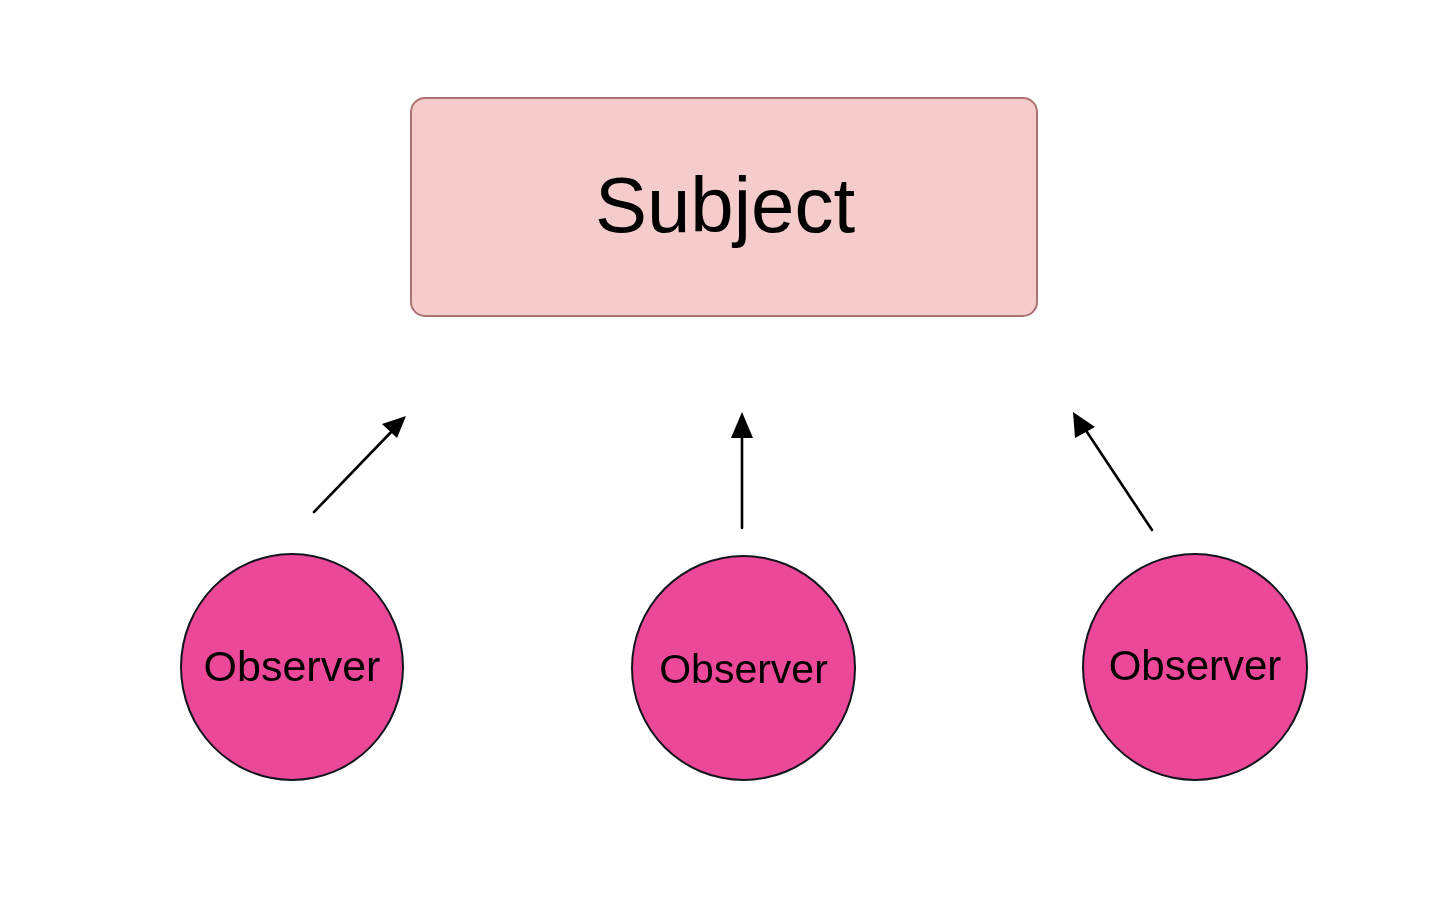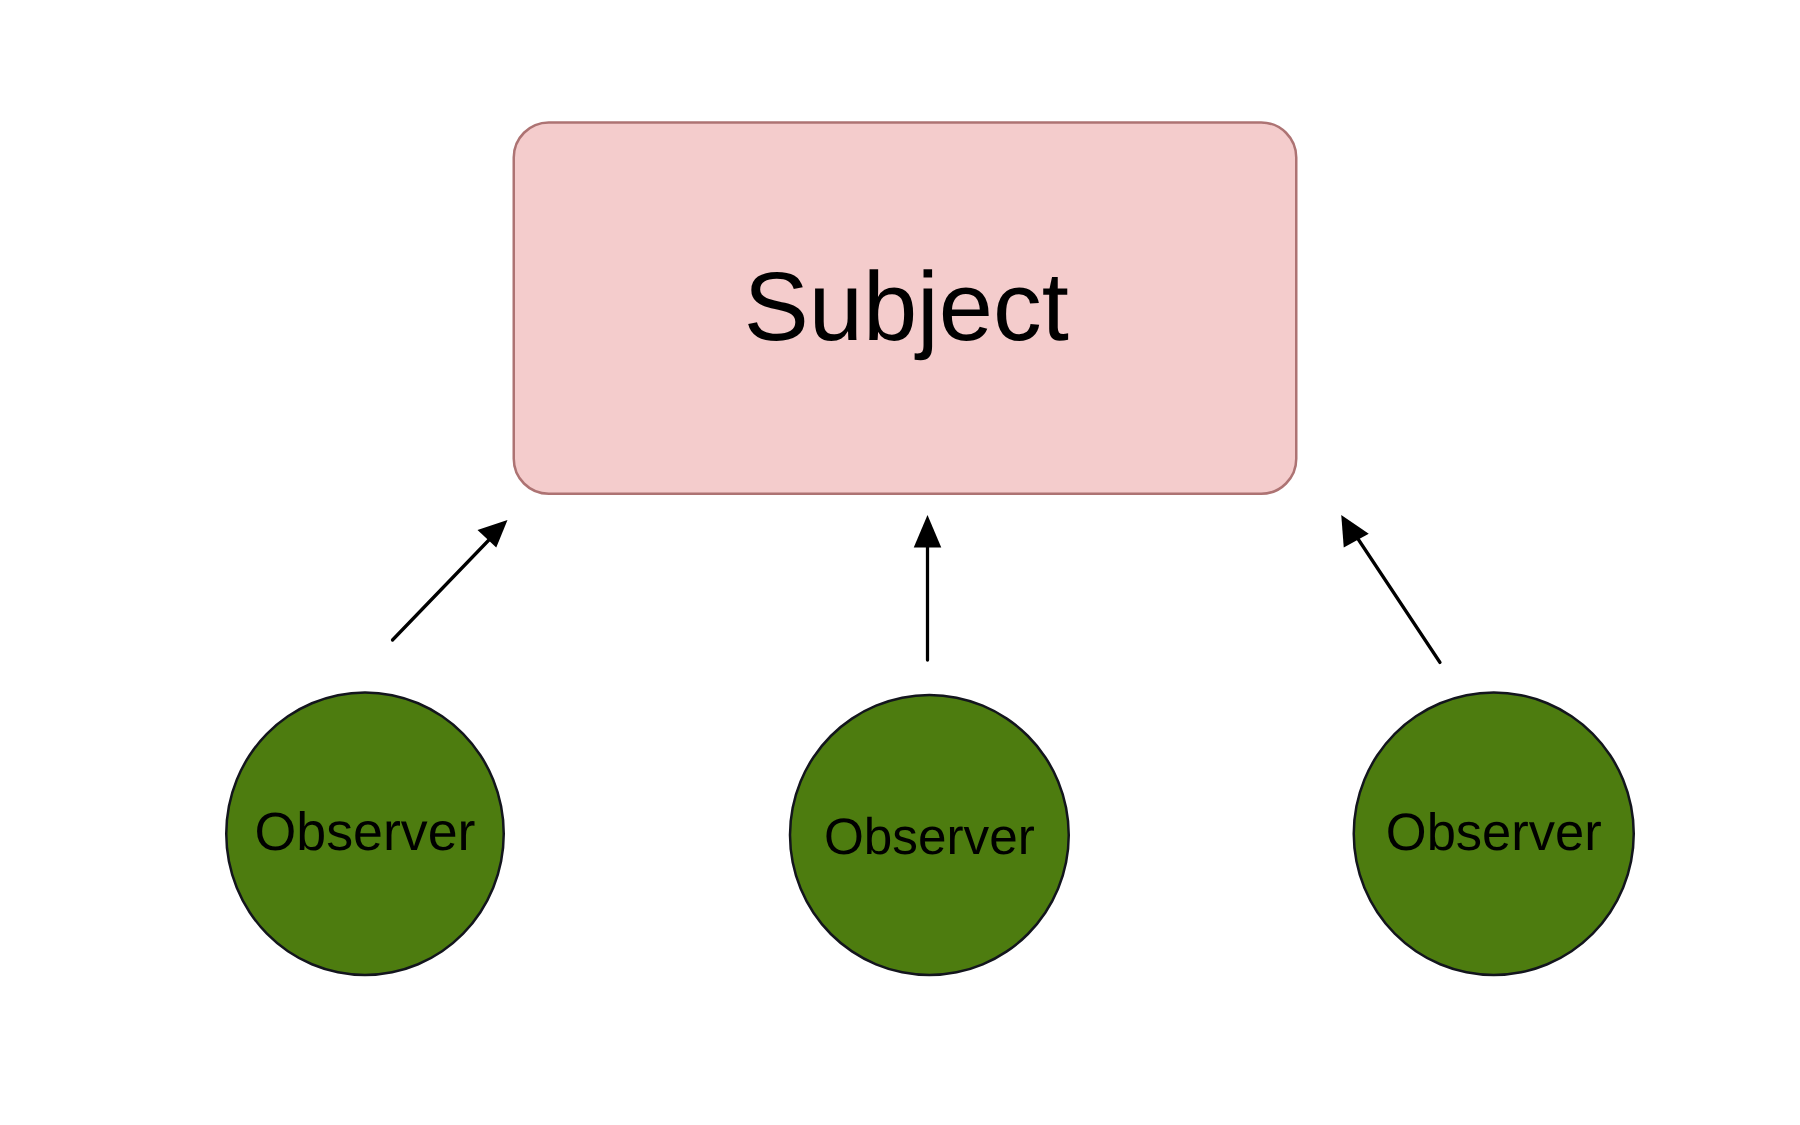--- a/index.html
+++ b/index.html
@@ -40,35 +40,35 @@
     line-height: 1;
     white-space: nowrap;
     letter-spacing: 0px;
   }
 
   
   #subject-node {
     left: 410px;
     top: 97px;
     width: 628px;
-    height: 299px;
+    height: 220px;
     background: #f4cccc;
     border: 2px solid #ad7373;
-    border-radius: 29px;
+    border-radius: 15px;
     align-items: center;
   }
   #subject-node .node-label {
     font-size: 78px;
     margin-top: -4px;
     margin-left: 2px;
   }
 
   
   .observer-node {
-    background: #4d7c0f;
+    background: #ec4899;
     border: 2.4px solid #13151d;
     border-radius: 50%;
   }
   .observer-node .node-label {
     font-size: 42px;
   }
   #observer-node-0 {
     left: 180px;
     top: 553px;
     width: 224px;

